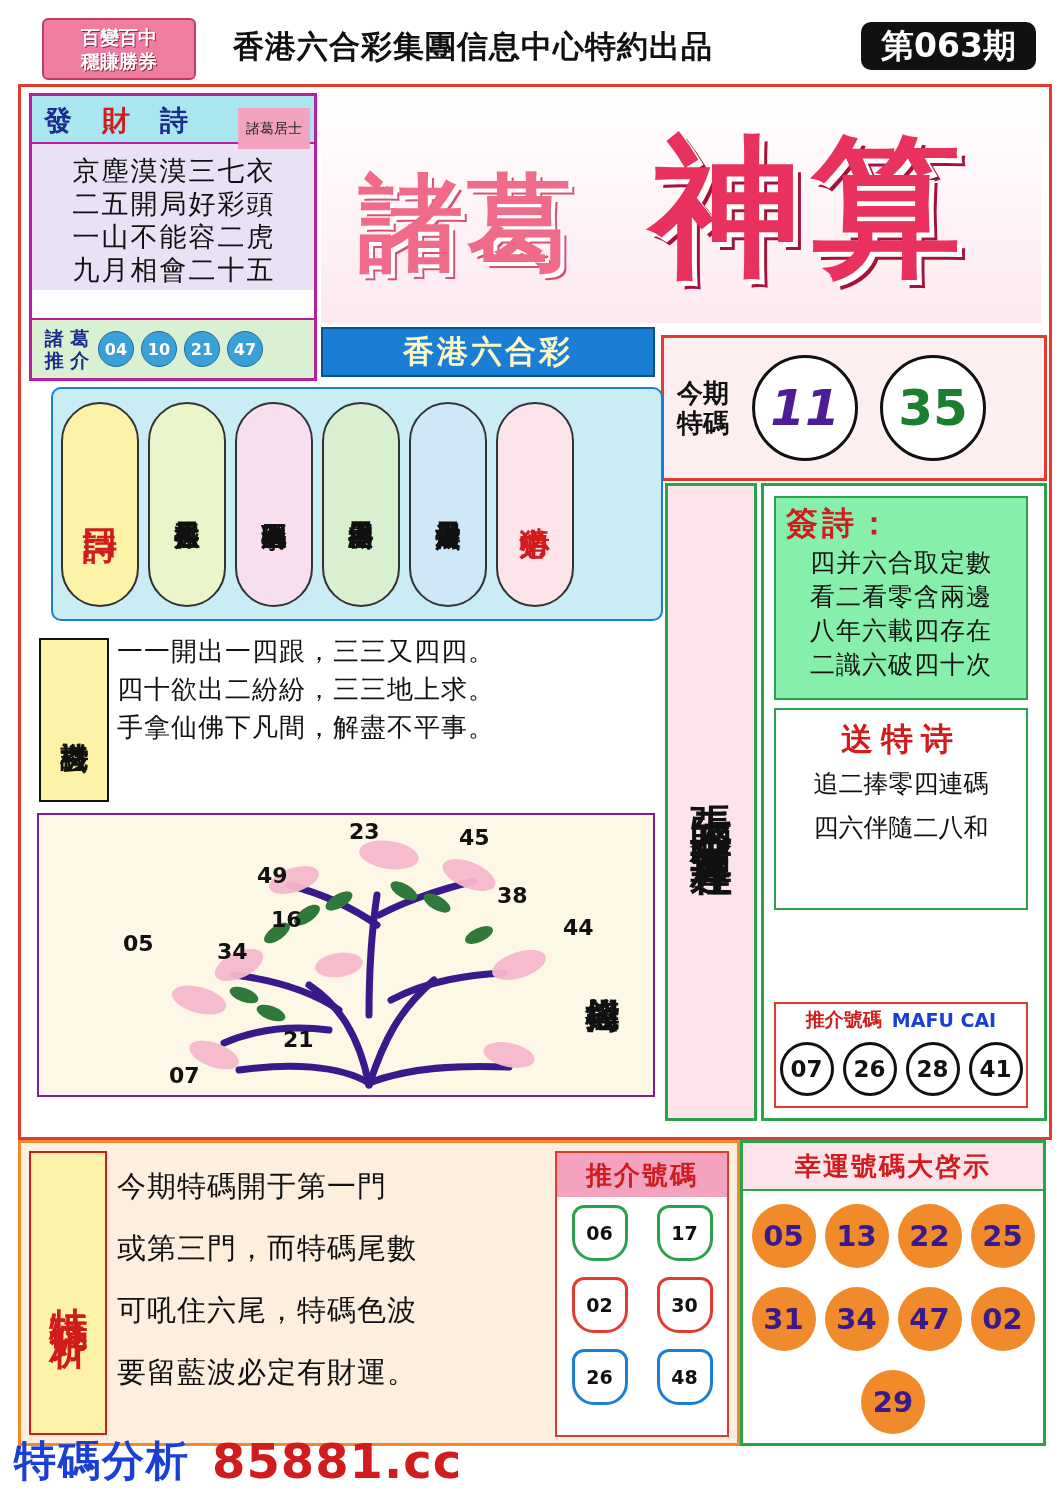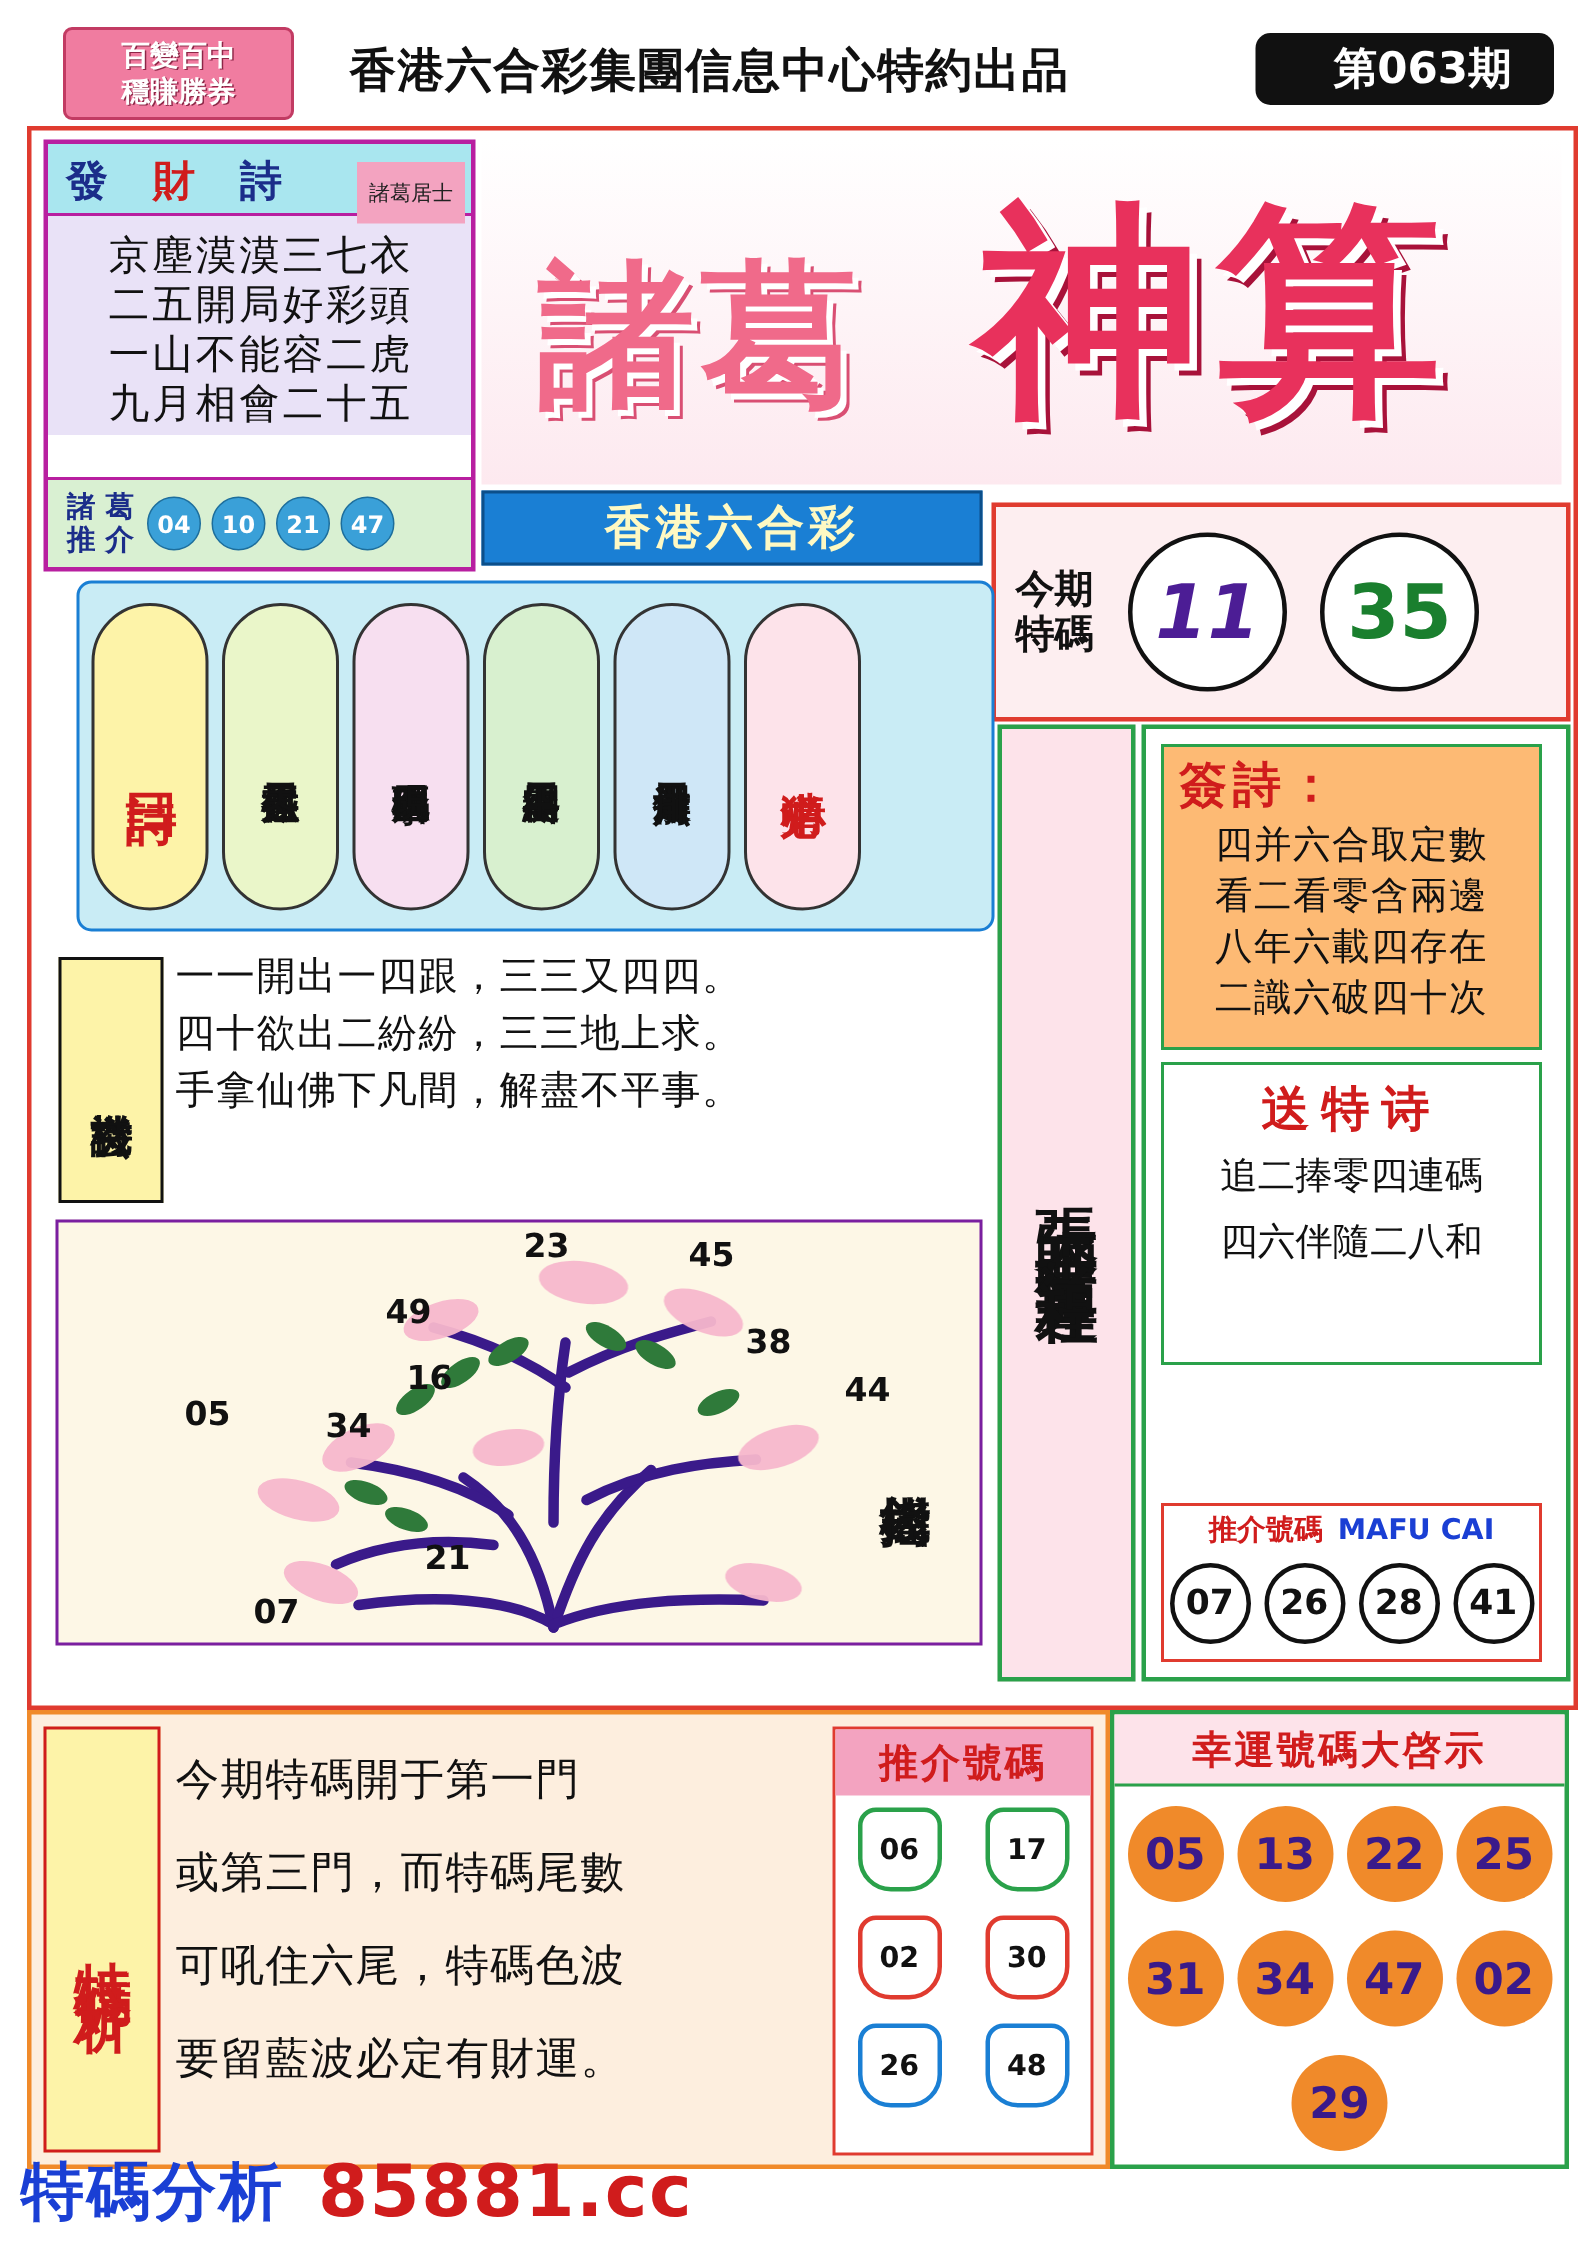--- a/index.html
+++ b/index.html
@@ -15,22 +15,22 @@
   .topbar{position:absolute;left:18px;top:14px;width:1028px;height:70px;}
   .logo{position:absolute;left:24px;top:4px;width:150px;height:58px;
         background:#f07ca0;border:2px solid #c23b63;border-radius:6px;
         display:flex;flex-direction:column;align-items:center;justify-content:center;
         color:#fff;font-weight:bold;font-size:19px;line-height:24px;
         font-family:"DejaVu Sans",sans-serif;text-shadow:1px 1px 0 #8d2647;}
   .logo span{display:block;}
   .head-title{position:absolute;left:215px;top:12px;font-size:31px;font-weight:bold;
       color:#111;letter-spacing:1px;font-family:"DejaVu Sans",sans-serif;}
   .issue{position:absolute;right:10px;top:8px;width:175px;height:48px;
-      background:#111;border-radius:10px;color:#fff;font-size:29px;font-weight:bold;
-      display:flex;align-items:center;justify-content:center;padding-left:24px;}
+      background:#111;border-radius:10px;color:#fff;font-size:33px;font-weight:bold;
+      display:flex;align-items:center;justify-content:center;}
 
   
   .frame{position:absolute;left:18px;top:84px;width:1028px;height:1050px;
       border:3px solid #e03b2f;background:#fff;}
 
   
   .facai{position:absolute;left:8px;top:6px;width:282px;height:282px;
       border:3px solid #b81fa0;background:#fff;}
   .facai-head{position:relative;height:46px;background:#a9e6ef;border-bottom:2px solid #b81fa0;}
   .facai-head .ch{position:absolute;top:6px;font-size:28px;font-weight:bold;color:#1b2d8a;}
@@ -101,21 +101,21 @@
 
   
   .zts{position:absolute;left:644px;top:396px;width:86px;height:632px;
       background:#fde3ea;border:3px solid #2aa14a;display:flex;align-items:center;justify-content:center;}
   .zts .t{writing-mode:vertical-rl;text-orientation:upright;font-size:42px;font-weight:bold;
       color:#111;letter-spacing:6px;}
 
   
   .rbox{position:absolute;left:740px;top:396px;width:280px;height:632px;
       border:3px solid #2aa14a;background:#ffffff;}
-  .qs{position:absolute;left:10px;top:10px;width:250px;height:200px;background:#fdba74;
+  .qs{position:absolute;left:10px;top:10px;width:250px;height:200px;background:#86efac;
       border:2px solid #2aa14a;}
   .qs .h{font-size:32px;font-weight:bold;color:#d01c1c;padding:4px 0 0 10px;letter-spacing:4px;}
   .qs .l{font-size:25px;line-height:34px;color:#111;text-align:center;letter-spacing:1px;}
   .st{position:absolute;left:10px;top:222px;width:250px;height:198px;background:#fff;
       border:2px solid #2aa14a;}
   .st .h{font-size:32px;font-weight:bold;color:#d01c1c;text-align:center;padding-top:8px;letter-spacing:8px;}
   .st .l{font-size:25px;line-height:44px;color:#111;text-align:center;}
   .rec{position:absolute;left:10px;bottom:10px;width:250px;height:102px;background:#fff;
       border:2px solid #e03b2f;}
   .rec .h{display:flex;align-items:center;justify-content:center;gap:10px;height:32px;}

